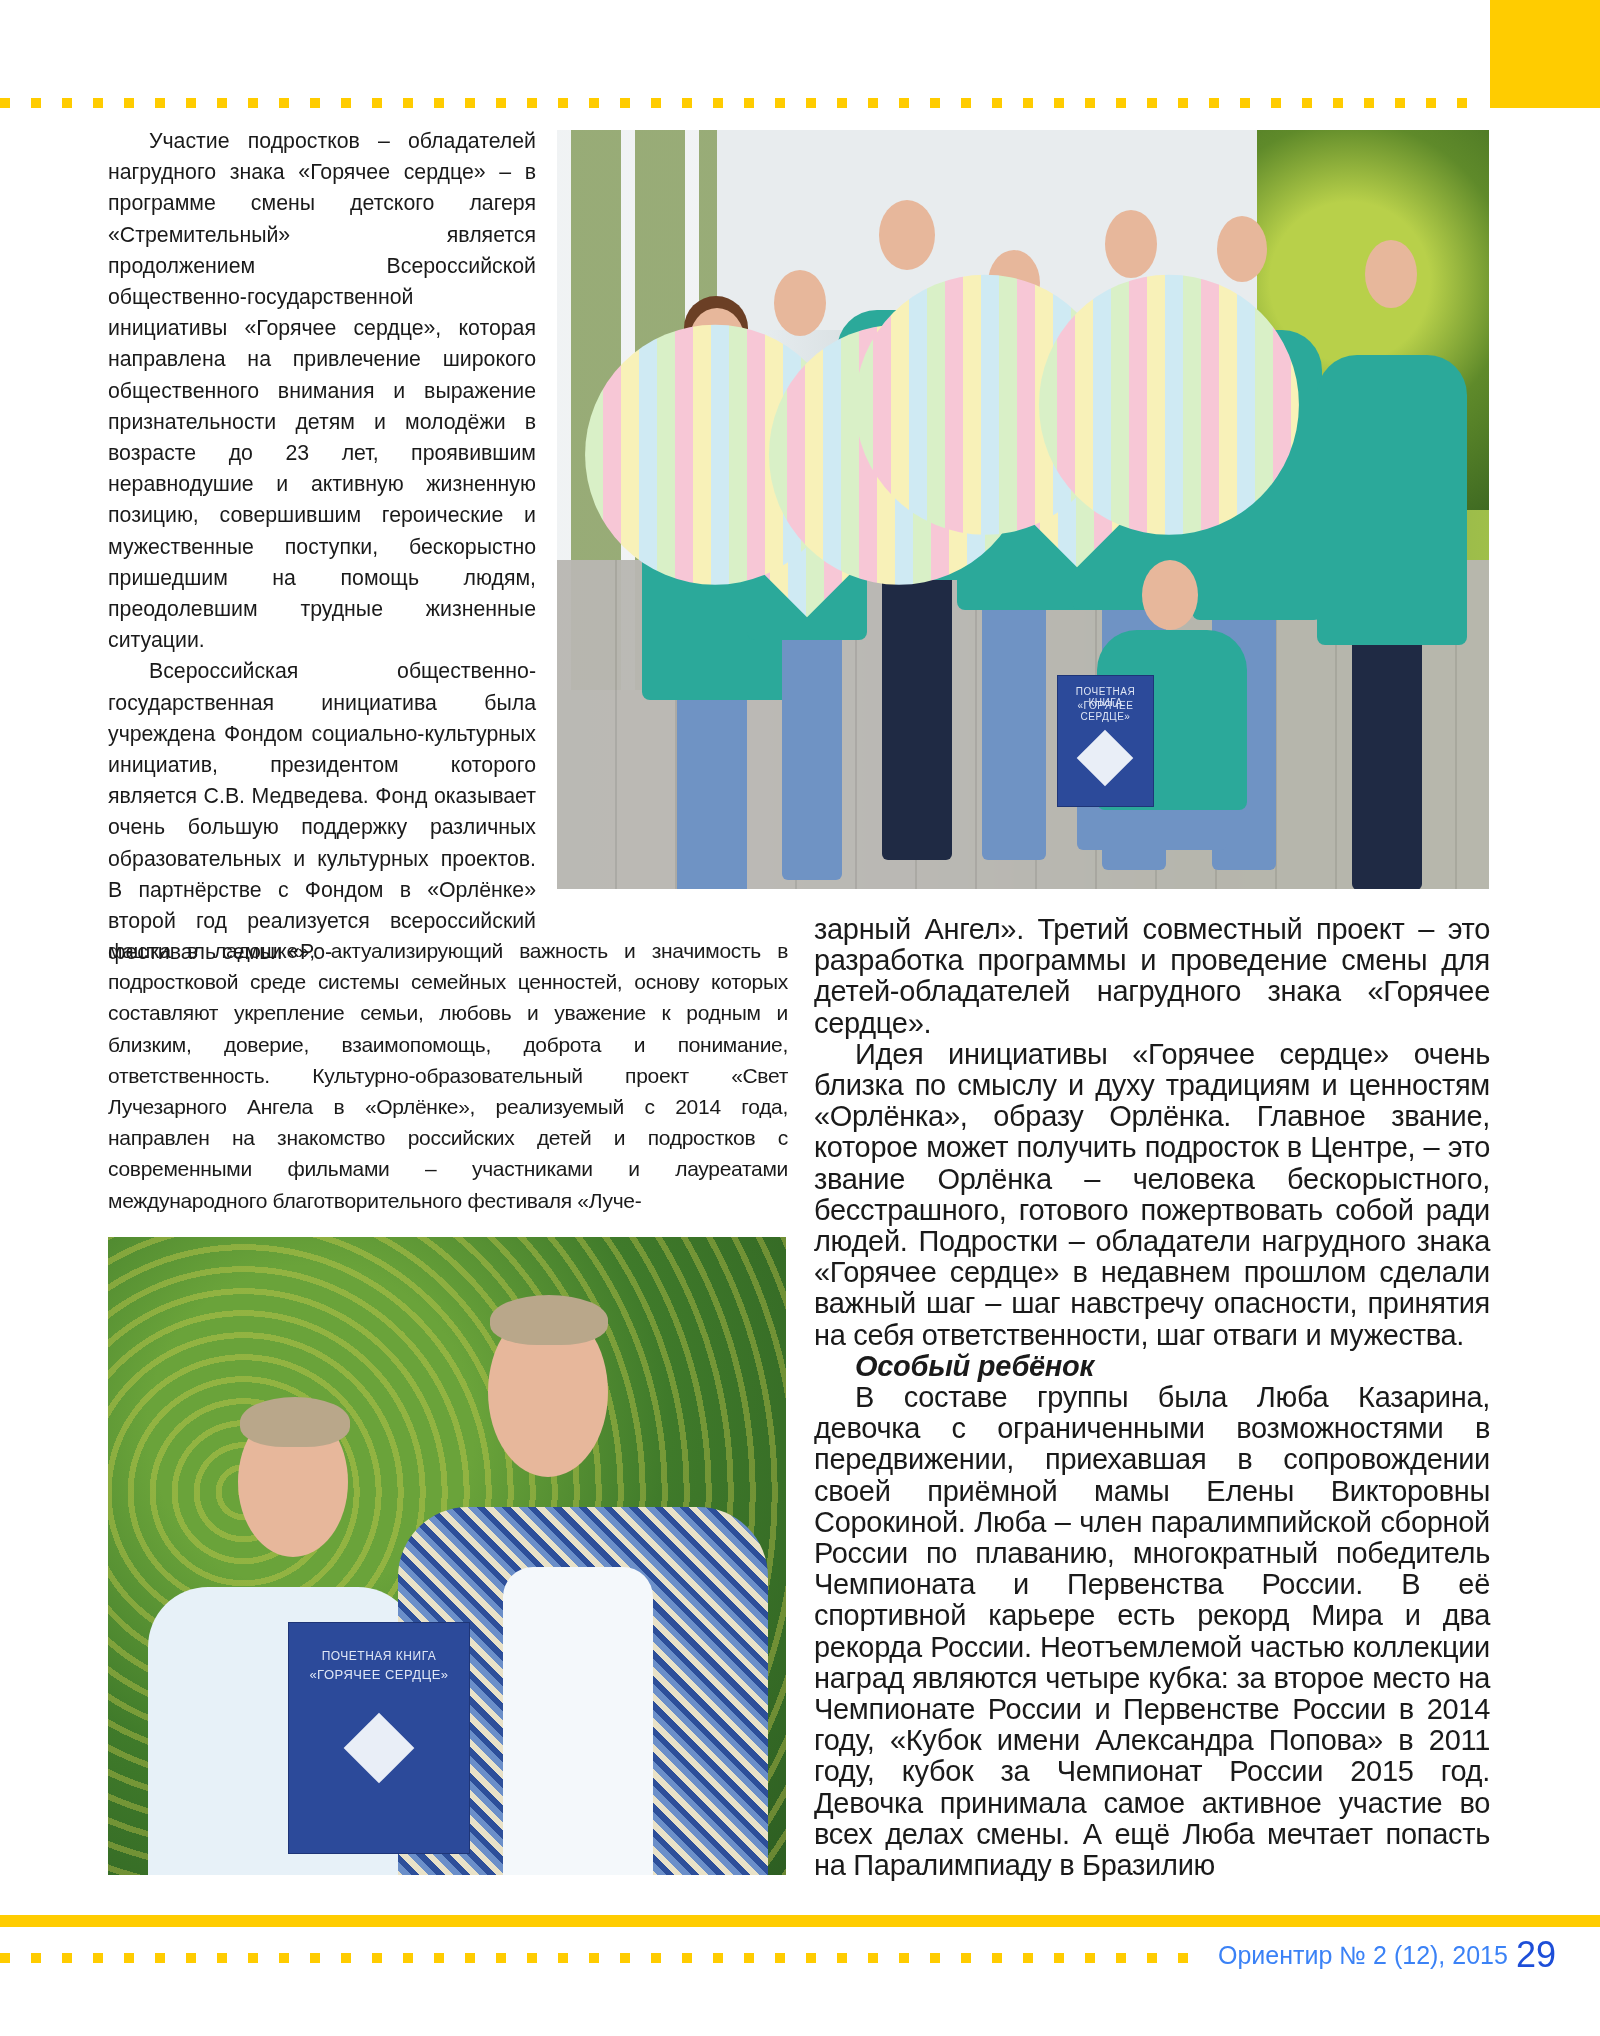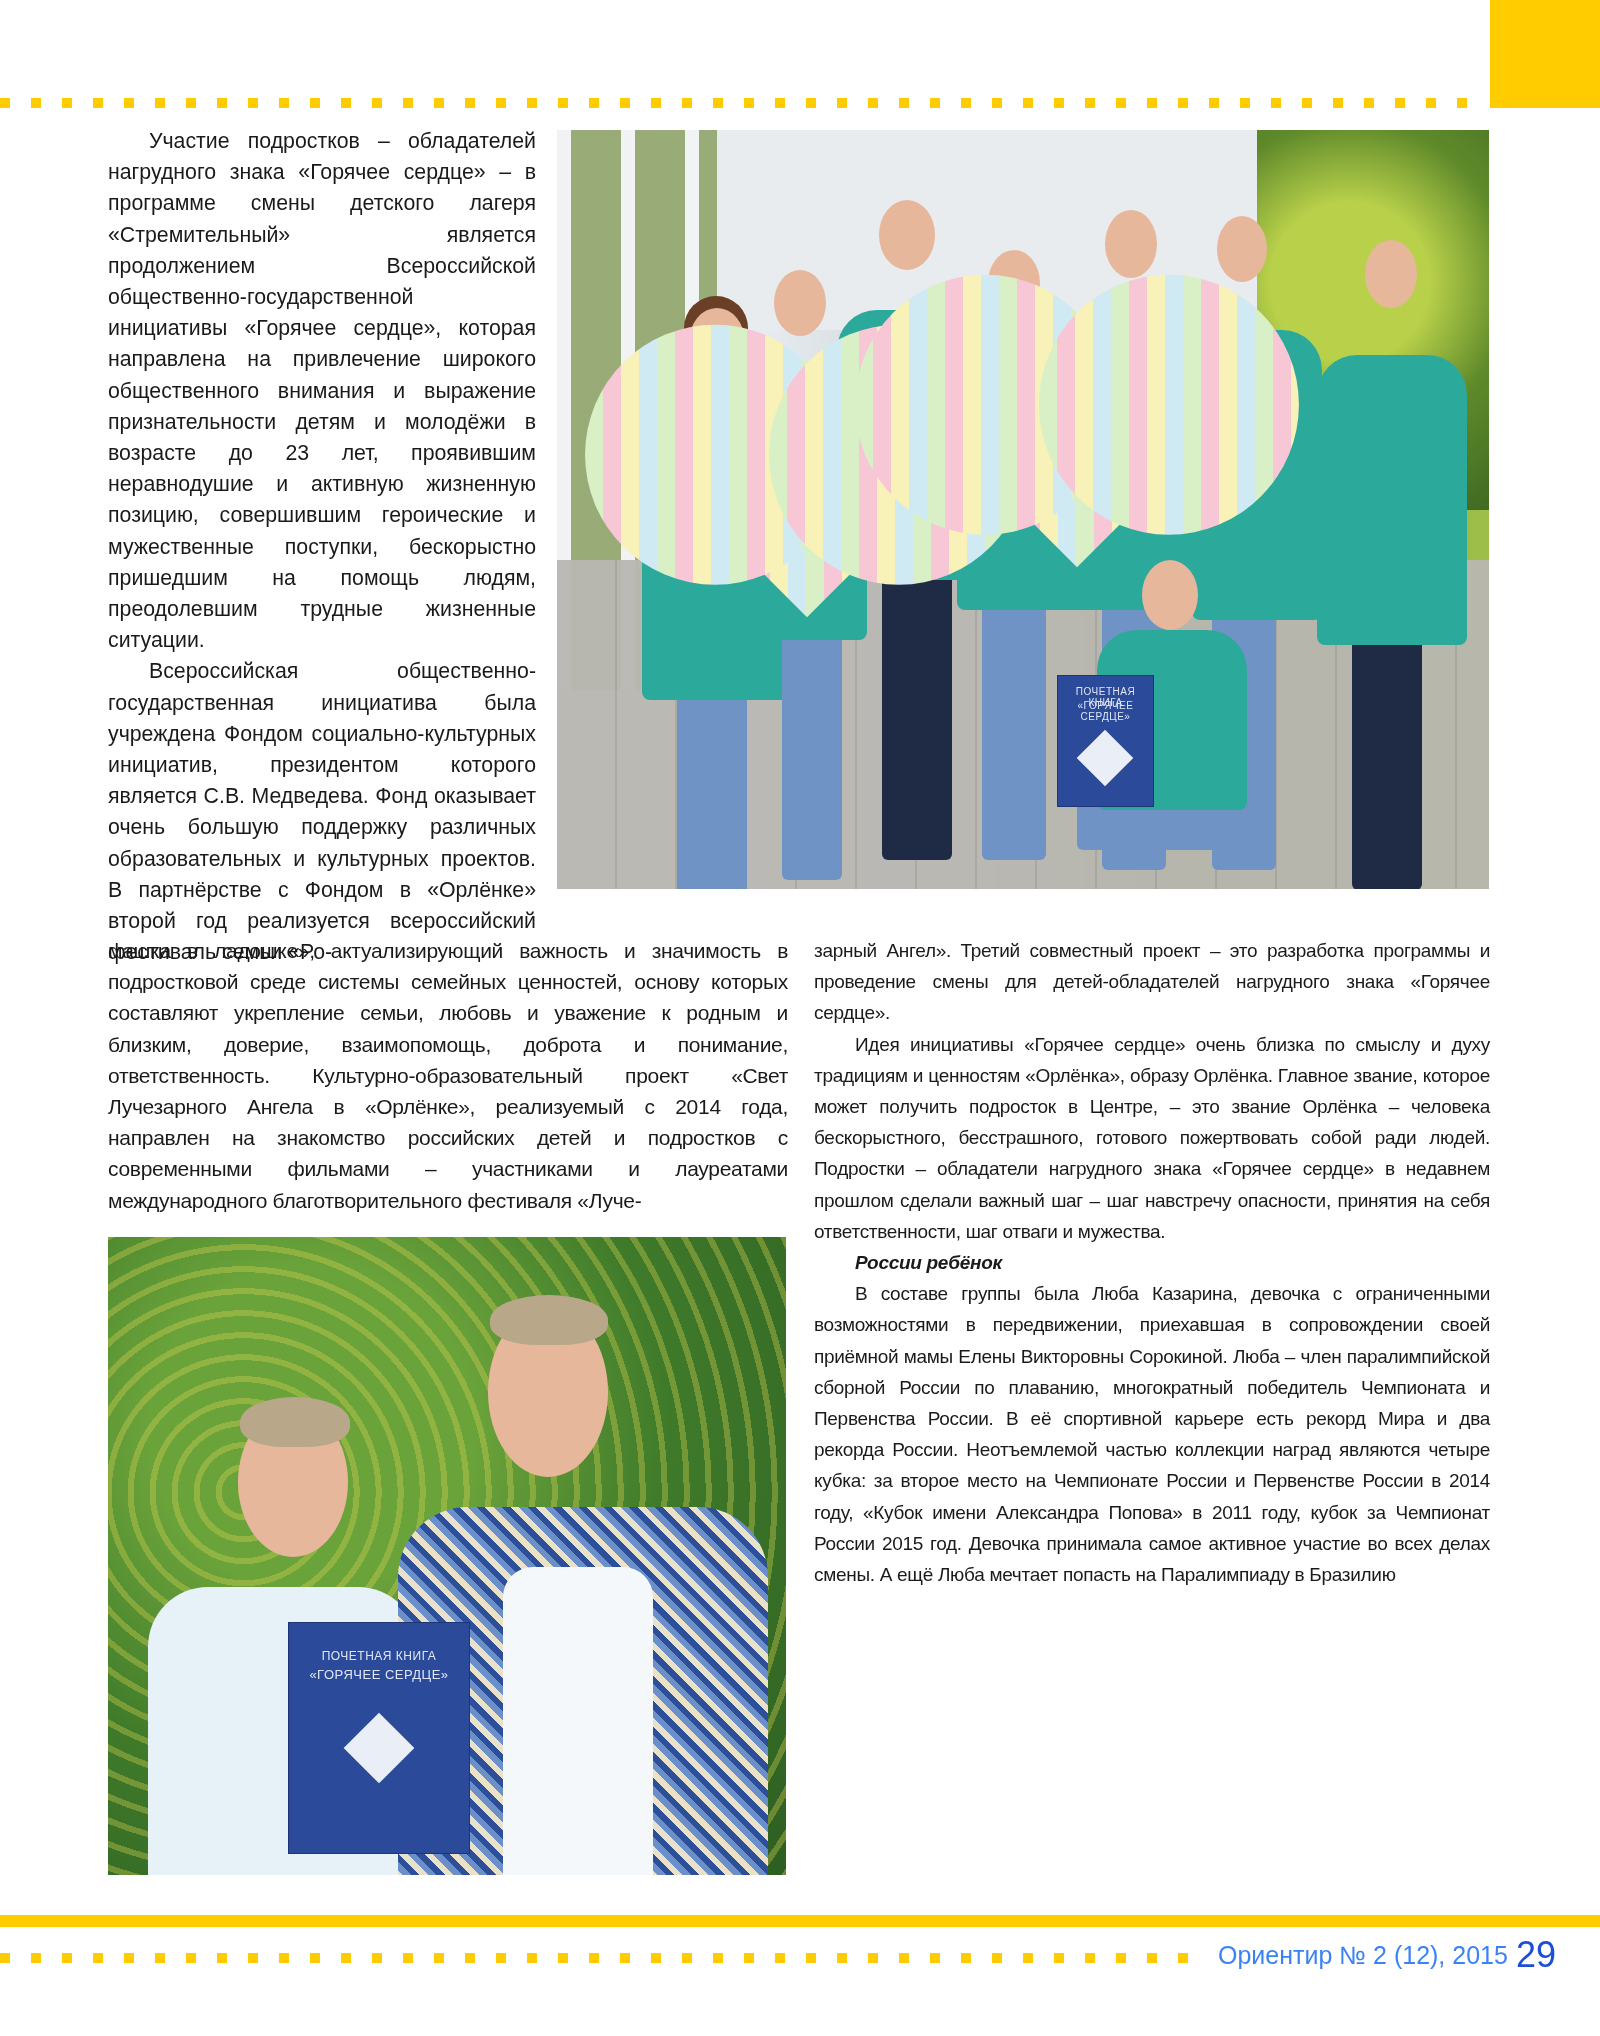--- a/index.html
+++ b/index.html
@@ -14,21 +14,21 @@
   .footer-bar { position: absolute; left: 0; top: 1915px; width: 1600px; height: 12px; background: #ffcc00; }
 
   .footer-caption { position: absolute; left: 1218px; top: 1941px; font-size: 25px; color: #3b82f6; white-space: nowrap; }
   .page-number { position: absolute; left: 1516px; top: 1934px; font-size: 36px; color: #1d4ed8; }
 
   .text { font-size: 21.3px; line-height: 31.2px; text-align: justify; }
   .text p { margin: 0; text-indent: 41px; }
   .text p.noindent { text-indent: 0; }
   .col-top-left { position: absolute; left: 108px; top: 126px; width: 428px; }
   .col-wide-left { position: absolute; left: 108px; top: 935px; width: 680px; font-size: 21px; letter-spacing: -0.3px; }
-  .col-right { position: absolute; left: 814px; top: 935px; width: 676px; font-size: 19px; letter-spacing: -0.3px; }
+  .col-right { position: absolute; left: 814px; top: 914px; width: 676px; font-size: 29px; letter-spacing: -0.3px; }
   .subhead { font-weight: bold; font-style: italic; }
 
   
   .photo { position: absolute; overflow: hidden; }
   .photo-group { left: 557px; top: 130px; width: 932px; height: 759px;
     background:
       linear-gradient(180deg, rgba(0,0,0,0) 60%, rgba(0,0,0,0) 100%),
       linear-gradient(90deg, #dfe6ea 0%, #e6ecef 22%, #cfd6d8 40%, #7fa24a 72%, #9fbf4a 100%); }
   .photo-group .ground { position: absolute; left: 0; top: 430px; width: 100%; height: 329px;
     background: repeating-linear-gradient(90deg, #b9b7b2 0 58px, #a9a7a2 58px 60px),
@@ -123,21 +123,21 @@
   </div>
 </div>
 
 <div class="text col-wide-left">
   <p class="noindent">машка в ладошке», актуализирующий важность и значимость в подростковой среде системы семейных ценностей, основу которых составляют укрепление семьи, любовь и уважение к родным и близким, доверие, взаимопомощь, доброта и понимание, ответственность. Культурно-образовательный проект «Свет Лучезарного Ангела в «Орлёнке», реализуемый с 2014 года, направлен на знакомство российских детей и подростков с современными фильмами – участниками и лауреатами международного благотворительного фестиваля «Луче-</p>
 </div>
 
 <div class="text col-right">
   <p class="noindent">зарный Ангел». Третий совместный проект – это разработка программы и проведение смены для детей-обладателей нагрудного знака «Горячее сердце».</p>
   <p>Идея инициативы «Горячее сердце» очень близка по смыслу и духу традициям и ценностям «Орлёнка», образу Орлёнка. Главное звание, которое может получить подросток в Центре, – это звание Орлёнка – человека бескорыстного, бесстрашного, готового пожертвовать собой ради людей. Подростки – обладатели нагрудного знака «Горячее сердце» в недавнем прошлом сделали важный шаг – шаг навстречу опасности, принятия на себя ответственности, шаг отваги и мужества.</p>
-  <p class="subhead">России ребёнок</p>
+  <p class="subhead">Особый ребёнок</p>
   <p>В составе группы была Люба Казарина, девочка с ограниченными возможностями в передвижении, приехавшая в сопровождении своей приёмной мамы Елены Викторовны Сорокиной. Люба – член паралимпийской сборной России по плаванию, многократный победитель Чемпионата и Первенства России. В её спортивной карьере есть рекорд Мира и два рекорда России. Неотъемлемой частью коллекции наград являются четыре кубка: за второе место на Чемпионате России и Первенстве России в 2014 году, «Кубок имени Александра Попова» в 2011 году, кубок за Чемпионат России 2015 год. Девочка принимала самое активное участие во всех делах смены. А ещё Люба мечтает попасть на Паралимпиаду в Бразилию</p>
 </div>
 
 <div class="photo photo-boys">
   <div class="leaves"></div>
   <div class="shirt-white" style="left:40px;top:350px;width:270px;height:300px;"></div>
   <div class="head" style="left:130px;top:170px;width:110px;height:150px;"></div>
   <div class="hair" style="left:132px;top:160px;width:110px;height:50px;background:#b9a78a;"></div>
   <div class="shirt-pattern" style="left:290px;top:270px;width:370px;height:380px;"></div>
   <div class="tee" style="left:395px;top:330px;width:150px;height:320px;"></div>

